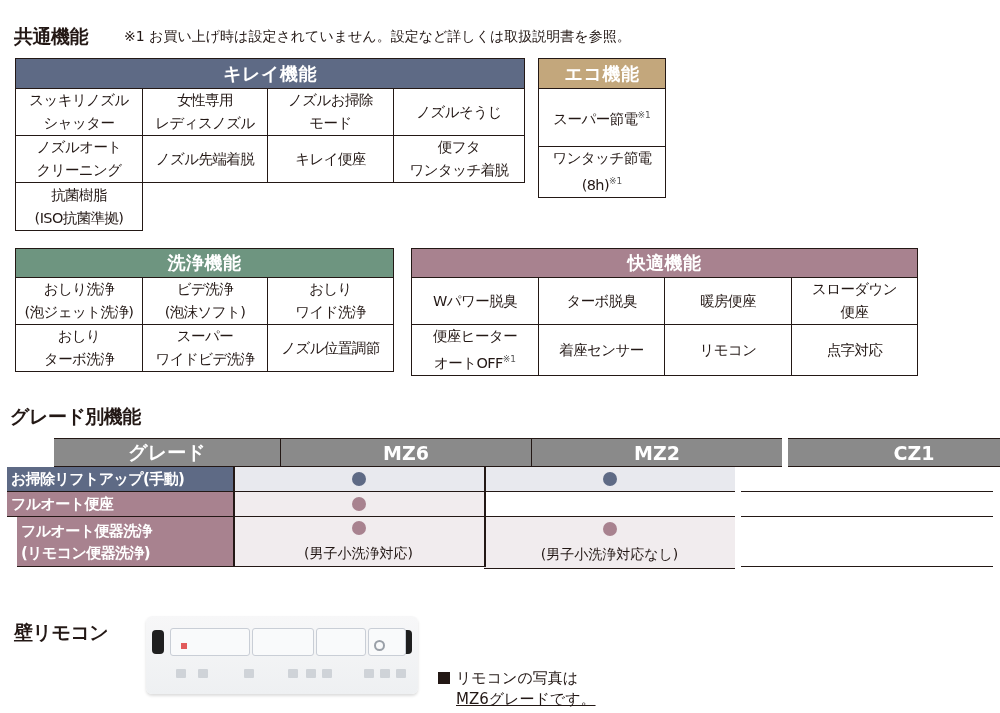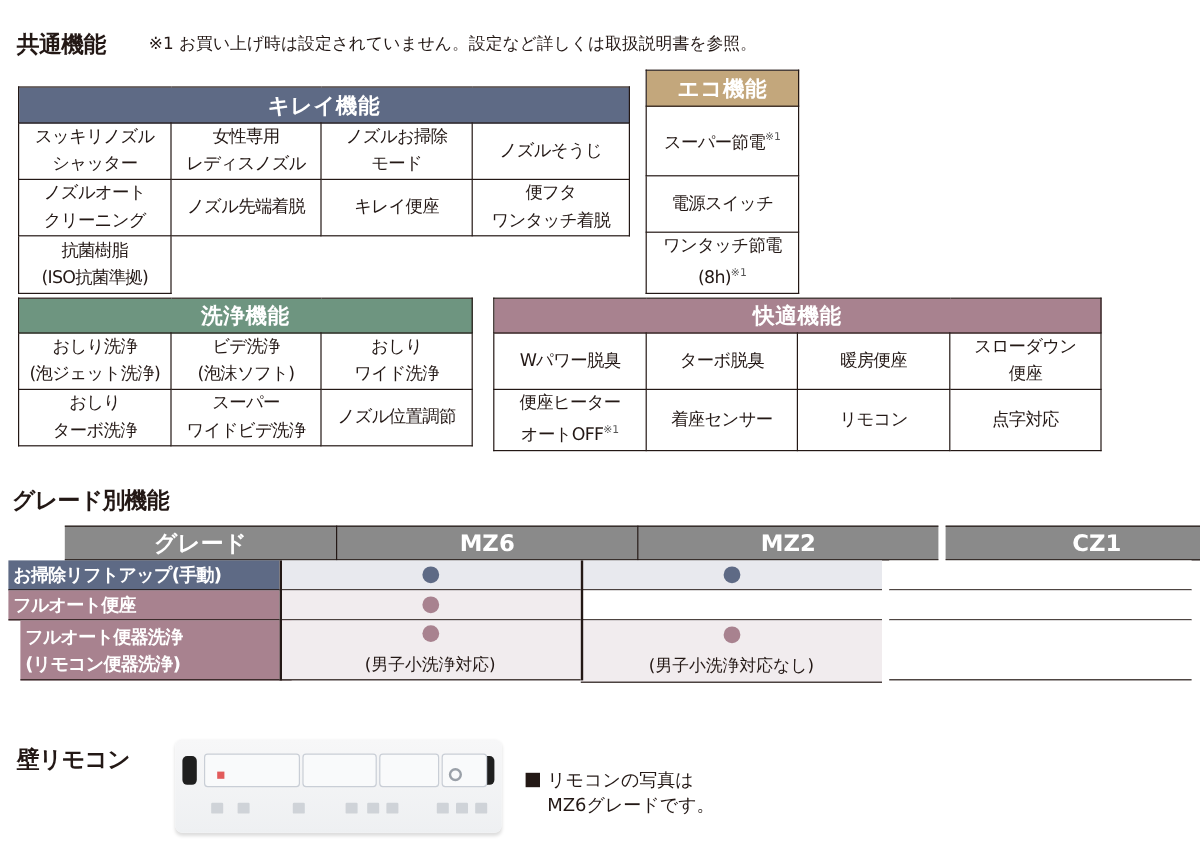--- a/index.html
+++ b/index.html
@@ -27,30 +27,30 @@
   .g-val { font-size: 14px; border-bottom: 1.5px solid #231815; }
   .dot { width: 14px; height: 14px; border-radius: 50%; display: inline-block; }
   .vsep { position: absolute; width: 1.5px; background: #231815; }
 
   .remote { position: absolute; left: 146px; top: 616px; width: 272px; height: 78px;
     background: linear-gradient(#f7f7f8, #eef0f2); border-radius: 6px; box-shadow: 0 2px 3px #ddd; }
   .remote .grip { position: absolute; width: 12px; height: 24px; background: #1f1f1f; border-radius: 4px; top: 14px; }
   .remote .panel { position: absolute; top: 12px; height: 28px; border: 1px solid #c9ced6; border-radius: 3px; background: #f9fafb; }
   .remote .btn { position: absolute; width: 10px; height: 9px; background: #cfd3d8; border-radius: 1px; top: 53px; }
   .remote .knob { position: absolute; width: 11px; height: 11px; border-radius: 50%; border: 2px solid #9aa0a8; top: 24px; }
-  .bullet { font-size: 15px; line-height: 21px; }
+  .bullet { font-size: 15px; line-height: 21px; margin-top: 28px; }
   .sq { display: inline-block; width: 12px; height: 12px; background: #231815; margin-right: 6px; vertical-align: -1px; }
 </style>
 </head>
 <body>
 
 <div class="abs section-title" style="left:14px;top:24px;">共通機能</div>
 <div class="abs note" style="left:124px;top:28px;">※1 お買い上げ時は設定されていません。設定など詳しくは取扱説明書を参照。</div>
 
-<table class="ft kirei" style="left:15px;top:72px;width:509px;padding-left:33px;">
+<table class="ft kirei" style="left:15px;top:58px;width:509px;padding-left:33px;">
   <colgroup>
       <col style="width:127px">
       <col style="width:125px">
       <col style="width:126px">
       <col style="width:131px">
     </colgroup>
   <tbody>
       <tr>
         <th colspan="4">キレイ機能</th>
       </tr>
@@ -81,23 +81,20 @@
 </tbody>
   </table>
 
 <table class="ft eco" style="left:538px;top:58px;width:128px;">
   <tbody>
       <tr>
         <th>エコ機能</th>
       </tr>
   <tr style="height:58px">
         <td><span>スーパー節電</span><sup class="n">※1</sup></td>
-      </tr>
-  <tr style="height:47px">
-        <td><span>電源スイッチ</span></td>
       </tr>
   <tr style="height:48px">
         <td><span>ワンタッチ節電
 (8h)</span><sup class="n">※1</sup></td>
       </tr>
 </tbody>
   </table>
 
 <table class="ft senjo" style="left:15px;top:248px;width:378px;">
   <colgroup>
@@ -214,14 +211,14 @@
     <div class="btn" style="left:142px;"></div>
   <div class="btn" style="left:160px;"></div>
     <div class="btn" style="left:176px;"></div>
   <div class="btn" style="left:218px;"></div>
     <div class="btn" style="left:234px;"></div>
     <div class="btn" style="left:250px;"></div>
 </div>
 
 <div class="abs bullet" style="left:438px;top:640px;">
   <div><span class="sq"></span><span>リモコンの写真は</span></div>
-  <div style="padding-left:18px;">MZ6グレードです。</div>
+  <div style="padding-left:18px;text-decoration:underline;">MZ6グレードです。</div>
 </div>
 
 </body></html>

